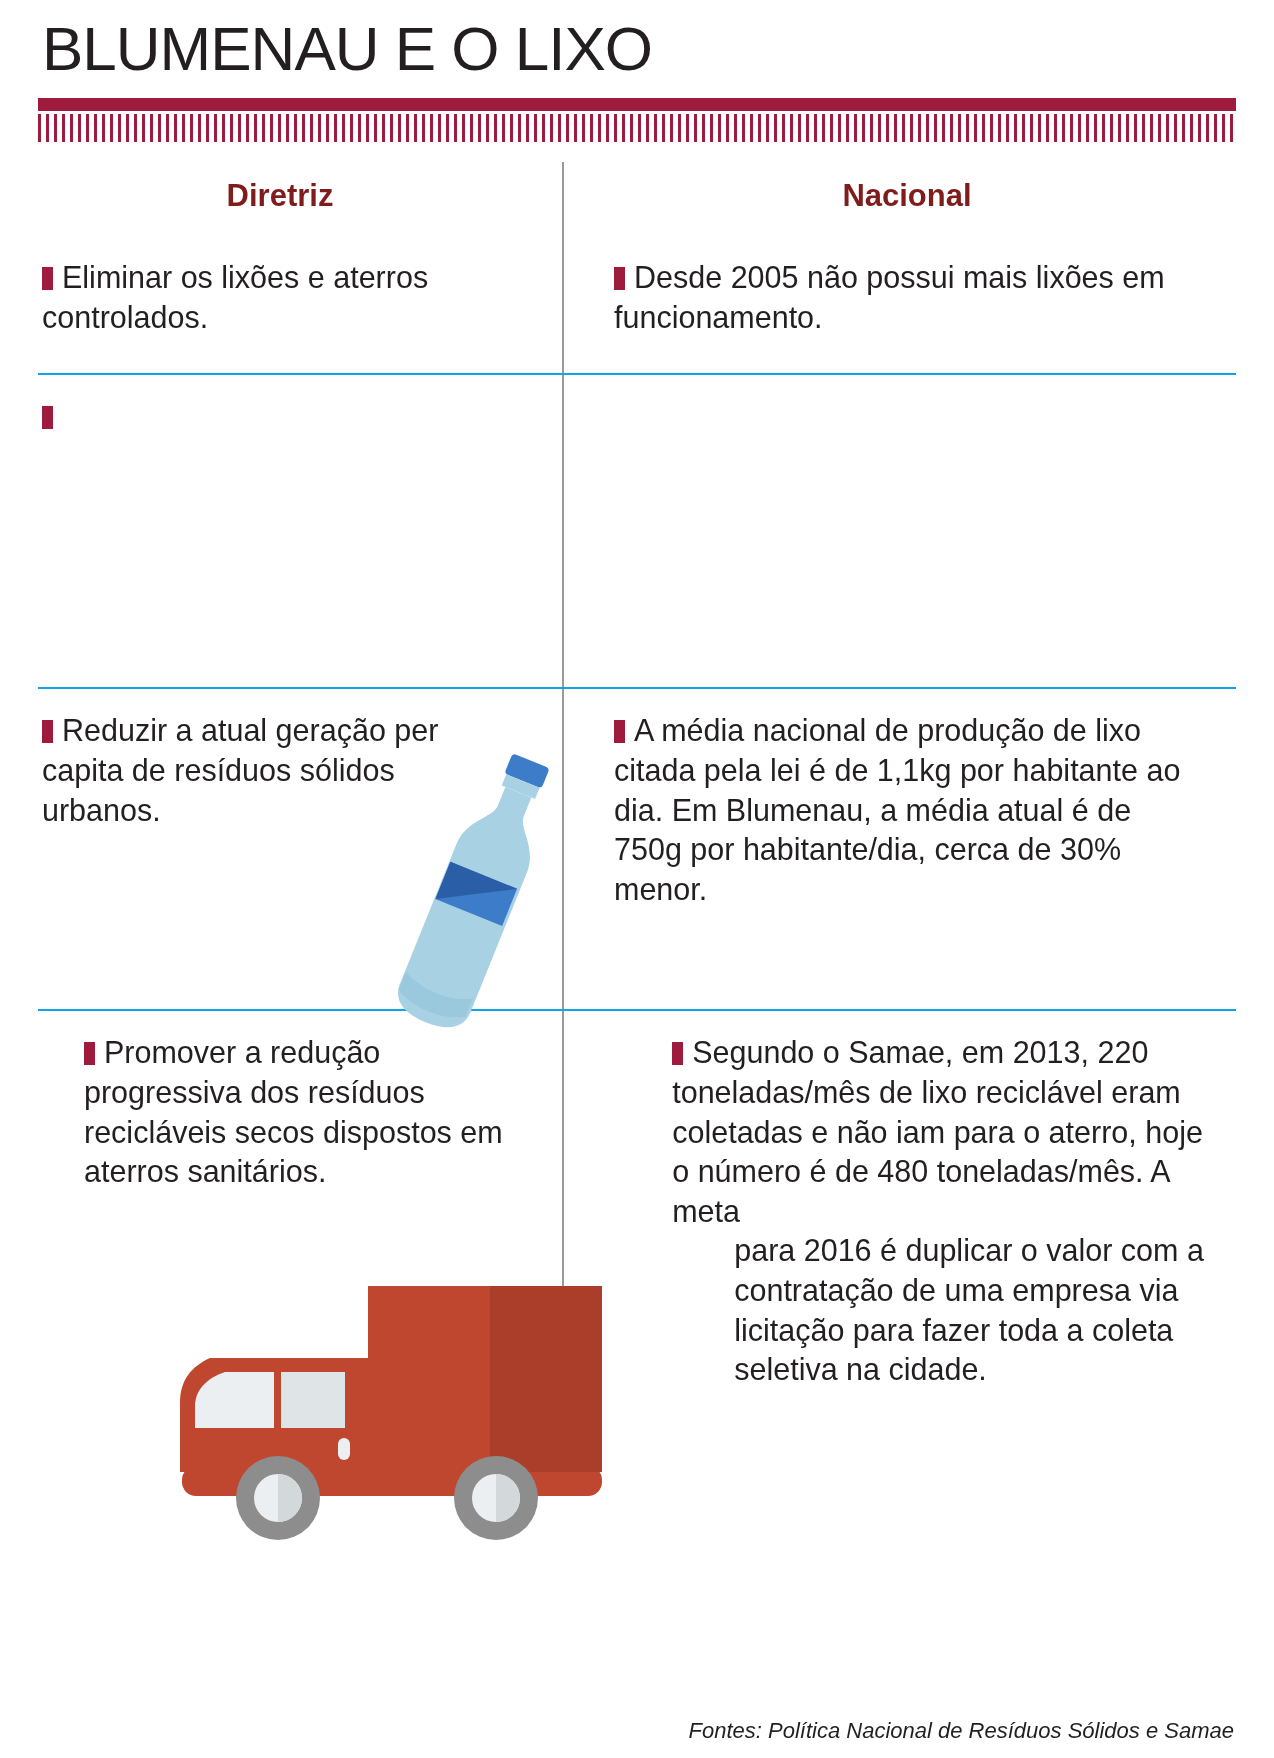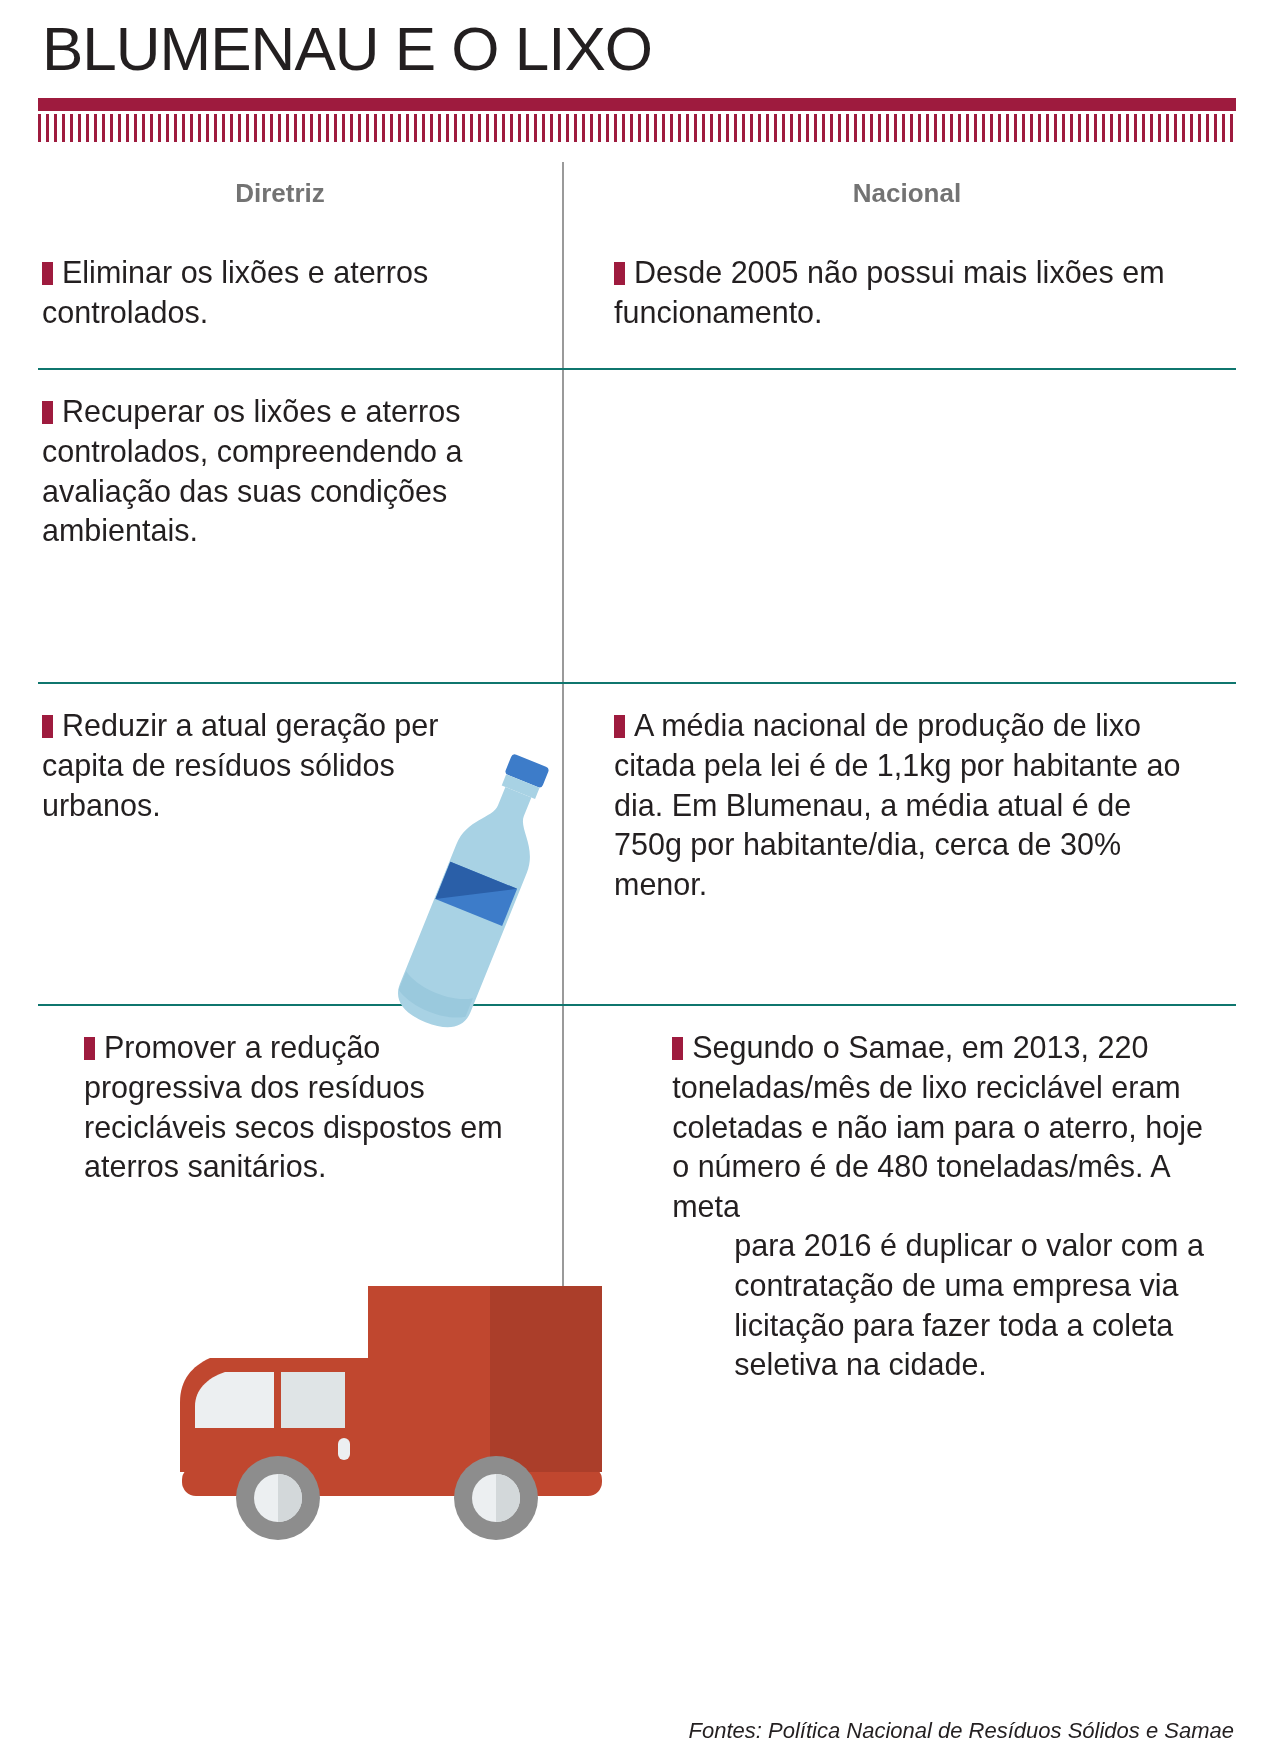--- a/index.html
+++ b/index.html
@@ -66,31 +66,31 @@
     width: 2px;
     background: #9a9a9a;
   }
 
   .head-row {
     display: flex;
     padding-top: 24px;
     padding-bottom: 22px;
   }
   .head-cell {
-    color: #737373;
-    font-size: 26px;
+    color: #7f1d1d;
+    font-size: 31px;
     font-weight: bold;
     text-align: center;
   }
   .col-a { width: 524px; box-sizing: border-box; padding-right: 40px; }
   .col-b { width: 648px; box-sizing: border-box; padding-left: 42px; }
 
   .row {
     display: flex;
-    border-bottom: 2px solid #0f766e;
+    border-bottom: 2px solid #0ea5e9;
     position: relative;
   }
   .row.last { border-bottom: none; }
 
   .cell {
     box-sizing: border-box;
     position: relative;
   }
   .cell.a {
     width: 524px;
@@ -182,21 +182,21 @@
       <div class="cell a">
         <p class="bullet-text"><span class="dot"></span><span>Eliminar os lixões e aterros controlados.</span></p>
       </div>
       <div class="cell b">
         <p class="bullet-text"><span class="dot"></span><span>Desde 2005 não possui mais lixões em funcionamento.</span></p>
       </div>
     </div>
 
     <div class="row row-2">
       <div class="cell a">
-        <p class="bullet-text"><span class="dot"></span><span>Recuperar os lixões e aterros controlados, compreendendo a avaliação das suas condições ambientais.</span></p>
+        <p class="bullet-text"><span class="dot"></span></p>
       </div>
     </div>
 
     <div class="row row-3">
       <div class="cell a">
         <p class="bullet-text"><span class="dot"></span><span>Reduzir a atual geração per capita de resíduos sólidos urbanos.</span></p>
       </div>
       <div class="cell b">
         <p class="bullet-text"><span class="dot"></span><span>A média nacional de produção de lixo citada pela lei é de 1,1kg por habitante ao dia. Em Blumenau, a média atual é de 750g por habitante/dia, cerca de 30% menor.</span></p>
       </div>

